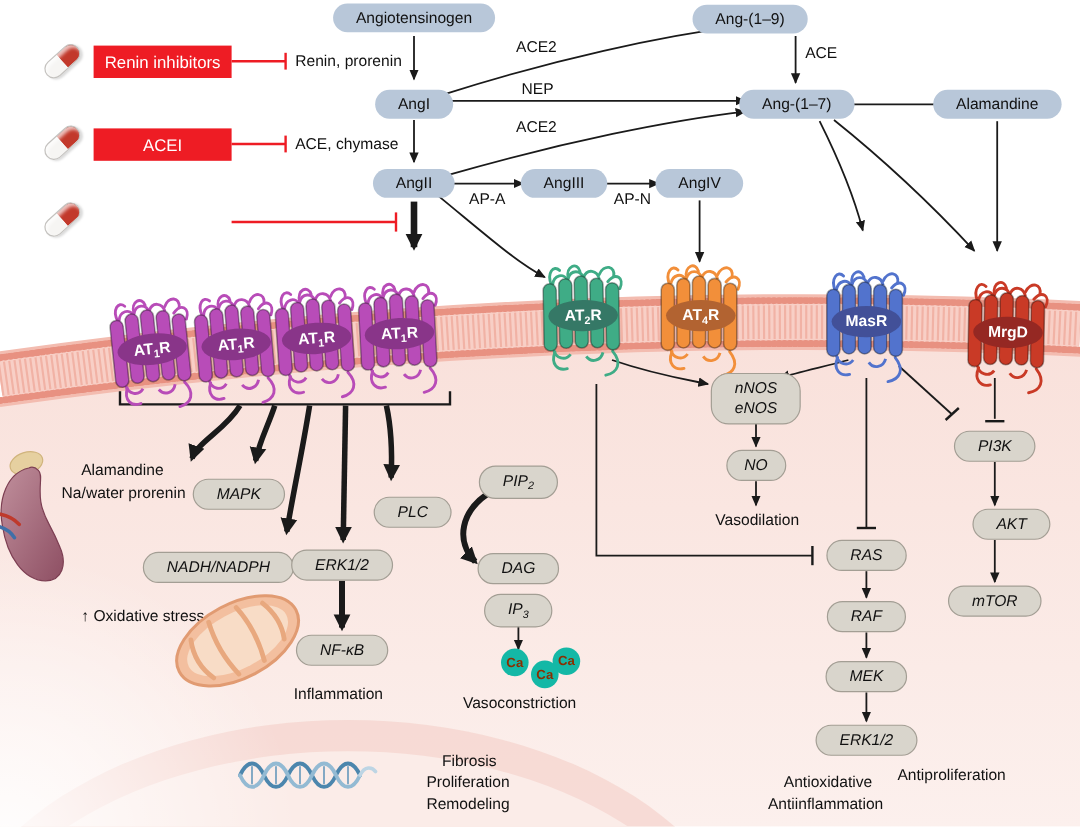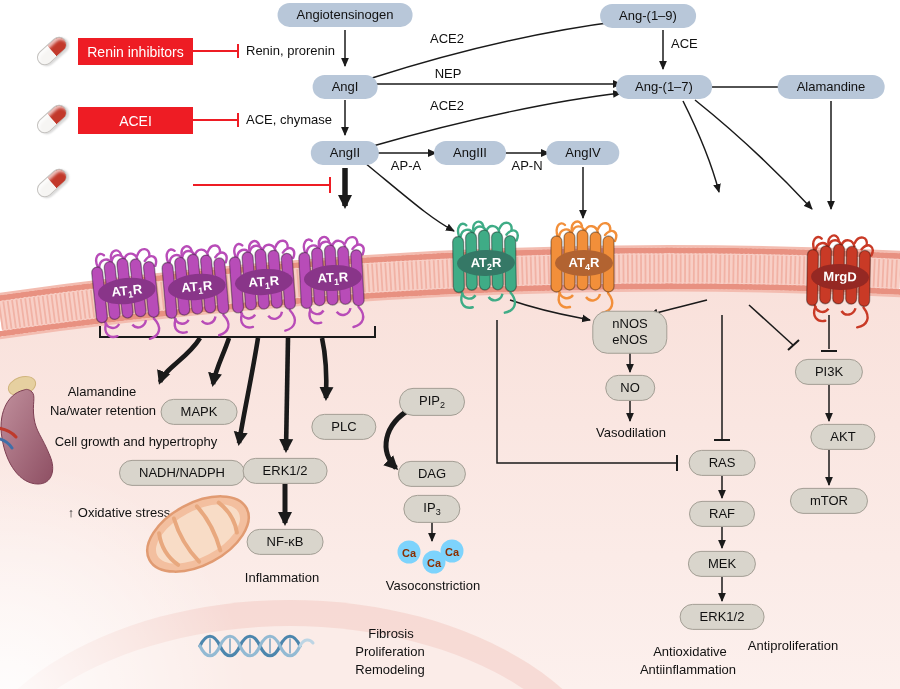--- a/index.html
+++ b/index.html
@@ -4,21 +4,21 @@
 <style>
   html,body{margin:0;padding:0;background:#fff;}
   #canvas{position:relative;width:900px;height:689px;overflow:hidden;background:#ffffff;
           font-family:"Liberation Sans",sans-serif;}
   .layer{position:absolute;left:0;top:0;}
   
   .node{position:absolute;transform:translate(-50%,-50%);border-radius:15px;
         font-size:13px;color:#111;text-align:center;padding:4px 19px;
         white-space:nowrap;z-index:5;line-height:1.25;}
   .nb{background:#b8c7d9;}
-  .ng{background:#d9d5cc;border:1.5px solid #a39e94;}
+  .ng{background:#d9d5cc;border:1.5px solid #a39e94;font-style:italic;}
   .node sub, .lbl sub{font-size:9px;vertical-align:-3px;}
   
   .lbl{position:absolute;font-size:13px;color:#111;white-space:nowrap;z-index:5;
        transform:translate(-50%,-50%);text-align:center;line-height:1.35;}
   .lbl.la{transform:translate(0,-50%);text-align:left;}
   
   .drugbox{position:absolute;width:115px;height:27px;background:#ee1c24;color:#fff;
            display:flex;align-items:center;justify-content:center;
            font-size:14px;z-index:5;}
   .pill{position:absolute;width:33px;height:14px;border-radius:8px;
@@ -27,23 +27,23 @@
         transform:translate(-50%,-50%) rotate(-42deg);z-index:5;}
   
   .receptor{position:absolute;width:72px;height:100px;z-index:4;}
   .receptor svg{width:72px;height:100px;display:block;}
   .rlabel{position:absolute;left:0;right:0;top:40px;text-align:center;color:#fff;
           font-size:13px;font-weight:bold;}
   .rlabel sub{font-size:9px;vertical-align:-3px;}
   .c-at1{color:#b84cb8;} .c-at2{color:#3fac86;} .c-at4{color:#f28f3a;}
   .c-mas{color:#5273cd;} .c-mrgd{color:#c93a26;}
   
-  .ca{position:absolute;width:23px;height:23px;border-radius:50%;background:#7dd3fc;
+  .ca{position:absolute;width:23px;height:23px;border-radius:50%;background:#14b8a6;
       color:#8a2e00;font-size:11px;font-weight:bold;display:flex;align-items:center;
-      justify-content:center;transform:translate(-50%,-50%);z-index:6;}
+      justify-content:center;transform:translate(-50%,-50%);z-index:6;margin-left:20px;}
   
   #ros{position:absolute;left:168px;top:505px;width:52px;height:52px;z-index:7;}
   #ros .rostext{position:absolute;left:0;right:0;top:19px;text-align:center;color:#fff;
       font-size:11px;font-weight:bold;}
   .organelle{position:absolute;z-index:6;}
 </style>
 </head>
 <body>
 
 <div id="canvas">
@@ -212,21 +212,21 @@
   <div class="pill" style="left:52px;top:119px"></div>
   <div class="pill" style="left:52px;top:183px"></div>
   <div class="drugbox" style="left:78px;top:38px">Renin inhibitors</div>
   <div class="drugbox" style="left:78px;top:107px">ACEI</div>
 
   <div class="node nb" style="left:345px;top:15px">Angiotensinogen</div>
   <div class="node nb" style="left:345px;top:87px">AngI</div>
   <div class="node nb" style="left:345px;top:153px">AngII</div>
   <div class="node nb" style="left:470px;top:153px">AngIII</div>
   <div class="node nb" style="left:583px;top:153px">AngIV</div>
-  <div class="node nb" style="left:648px;top:16px">Ang-(1–9)</div>
+  <div class="node nb" style="left:625px;top:16px">Ang-(1–9)</div>
   <div class="node nb" style="left:664px;top:87px">Ang-(1–7)</div>
   <div class="node nb" style="left:831px;top:87px">Alamandine</div>
 
   <div class="lbl la" style="left:246px;top:51px">Renin, prorenin</div>
   <div class="lbl la" style="left:246px;top:120px">ACE, chymase</div>
   <div class="lbl" style="left:447px;top:39px">ACE2</div>
   <div class="lbl" style="left:448px;top:74px">NEP</div>
   <div class="lbl" style="left:447px;top:106px">ACE2</div>
   <div class="lbl la" style="left:671px;top:44px">ACE</div>
   <div class="lbl" style="left:406px;top:166px">AP-A</div>
@@ -260,20 +260,26 @@
     <svg viewBox="0 0 72 100">
         <use href="#rec"></use>
       </svg>
     <span class="rlabel"><span>AT</span><sub>2</sub><span>R</span></span>
   </div>
   <div class="receptor c-at4" style="left:548px;top:215px">
     <svg viewBox="0 0 72 100">
         <use href="#rec"></use>
       </svg>
     <span class="rlabel"><span>AT</span><sub>4</sub><span>R</span></span>
+  </div>
+  <div class="receptor c-mas" style="left:686px;top:220px">
+    <svg viewBox="0 0 72 100">
+        <use href="#rec"></use>
+      </svg>
+    <span class="rlabel"><span>MasR</span><sub></sub><span></span></span>
   </div>
   <div class="receptor c-mrgd" style="left:804px;top:229px;transform:rotate(1deg)">
     <svg viewBox="0 0 72 100">
         <use href="#rec"></use>
       </svg>
     <span class="rlabel"><span>MrgD</span><sub></sub><span></span></span>
   </div>
 
   <div class="node ng" style="left:199px;top:412px">MAPK</div>
   <div class="node ng" style="left:182px;top:473px">NADH/NADPH</div>
@@ -291,22 +297,21 @@
   <div class="node ng" style="left:722px;top:617px">ERK1/2</div>
   <div class="node ng" style="left:829px;top:372px">PI3K</div>
   <div class="node ng" style="left:843px;top:437px">AKT</div>
   <div class="node ng" style="left:829px;top:501px">mTOR</div>
 
   <div class="ca" style="left:409px;top:552px">Ca</div>
   <div class="ca" style="left:452px;top:551px">Ca</div>
   <div class="ca" style="left:434px;top:562px">Ca</div>
 
   <div class="lbl" style="left:102px;top:392px">Alamandine</div>
-  <div class="lbl" style="left:103px;top:411px">Na/water retention</div>
-  <div class="lbl" style="left:136px;top:442px">Cell growth and hypertrophy</div>
+  <div class="lbl" style="left:103px;top:411px">Na/water prorenin</div>
   <div class="lbl" style="left:119px;top:513px">↑ Oxidative stress</div>
   <div class="lbl" style="left:282px;top:578px">Inflammation</div>
   <div class="lbl" style="left:433px;top:586px">Vasoconstriction</div>
   <div class="lbl" style="left:631px;top:433px">Vasodilation</div>
   <div class="lbl" style="left:391px;top:634px">Fibrosis</div>
   <div class="lbl" style="left:390px;top:652px">Proliferation</div>
   <div class="lbl" style="left:390px;top:670px">Remodeling</div>
   <div class="lbl" style="left:690px;top:652px">Antioxidative</div>
   <div class="lbl" style="left:688px;top:670px">Antiinflammation</div>
   <div class="lbl" style="left:793px;top:646px">Antiproliferation</div>

